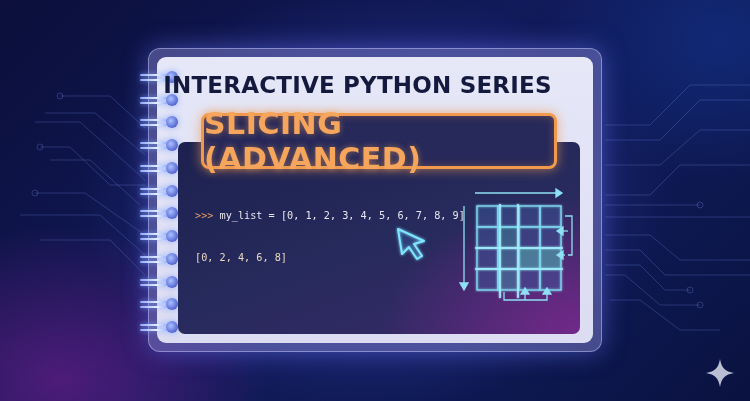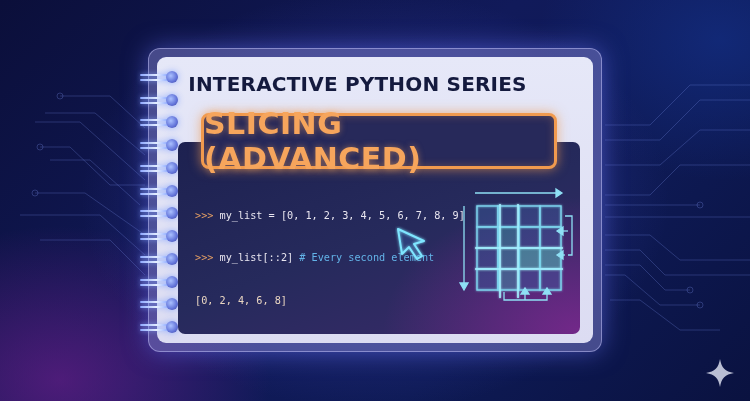--- a/index.html
+++ b/index.html
@@ -24,21 +24,21 @@
   }
   .paper {
     position: absolute; left: 157px; top: 57px; width: 436px; height: 286px;
     border-radius: 9px;
     background: linear-gradient(180deg, #e6e8f8 0%, #dcdcf2 100%);
   }
   .title {
     position: absolute; left: 157px; top: 72px; width: 401px;
     text-align: center;
     font-family: "DejaVu Sans", sans-serif; font-weight: bold;
-    font-size: 20px; letter-spacing: 0.2px;
+    font-size: 23px; letter-spacing: 0.2px;
     color: #141a3e;
   }
   .code-panel {
     position: absolute; left: 178px; top: 142px; width: 402px; height: 192px;
     border-radius: 7px;
     background:
       radial-gradient(ellipse 260px 180px at 400px 190px, rgba(120,40,140,0.9), rgba(0,0,0,0) 75%),
       linear-gradient(160deg, #1d2150 0%, #262a5c 50%, #3a2a6a 100%);
   }
   .badge {
@@ -187,21 +187,20 @@
 <div class="title">INTERACTIVE PYTHON SERIES</div>
 
 <div class="code-panel"></div>
 
 <div class="badge">
   <span>SLICING (ADVANCED)</span>
 </div>
 
 <div class="code">
   <div class="line"><span class="prompt">&gt;&gt;&gt; </span><span class="expr">my_list = [0, 1, 2, 3, 4, 5, 6, 7, 8, 9]</span><span class="cmt"></span></div>
-  <div class="line"><span class="prompt">&gt;&gt;&gt; </span><span class="expr">my_list[::2] </span><span class="cmt"># Every second element</span></div>
   <div class="line"><span class="prompt"></span><span class="out">[0, 2, 4, 6, 8]</span></div>
   
   
   
   
   
 </div>
 
 <svg class="cursor-art" viewBox="0 0 34 38">
   <defs>

